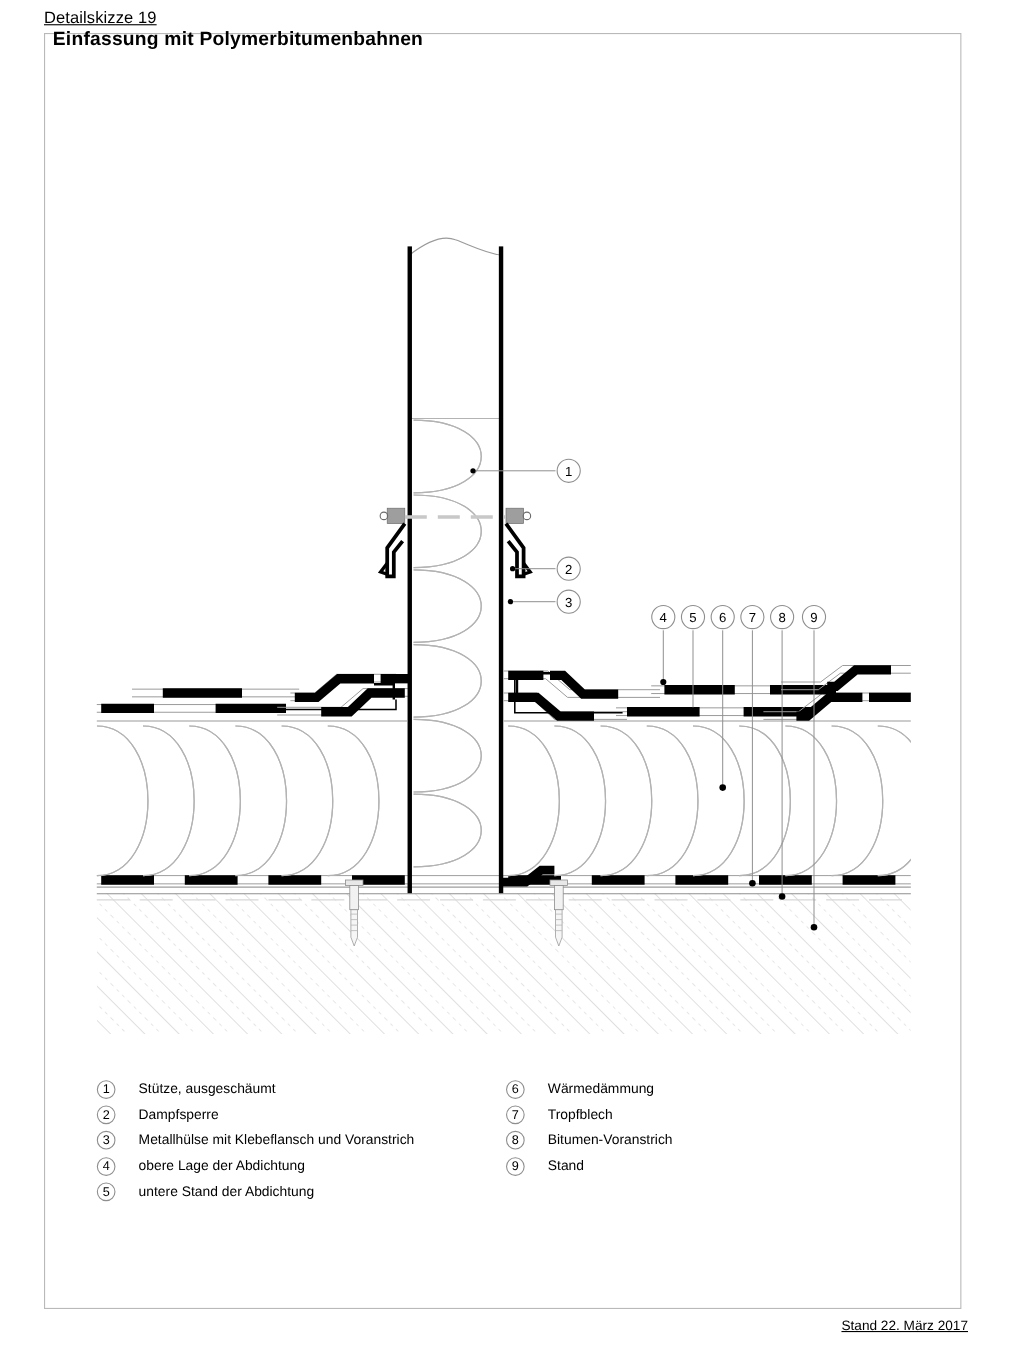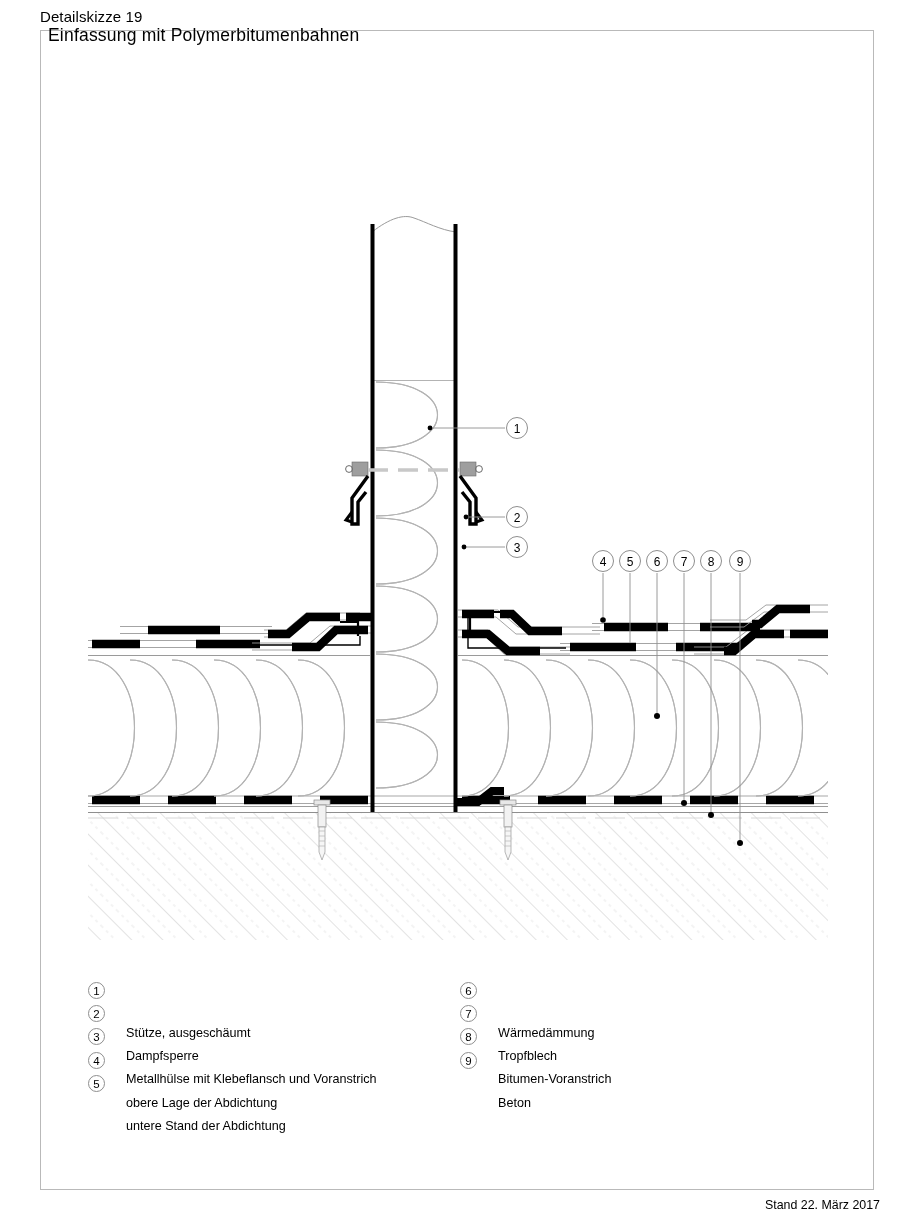--- a/index.html
+++ b/index.html
@@ -1,29 +1,29 @@
 <!DOCTYPE html>
 <html><head>
 <meta charset="utf-8">
 <style>
   html,body{margin:0;padding:0;background:#fff;}
   body{width:920px;height:1226px;position:relative;font-family:"Liberation Sans",sans-serif;color:#000;overflow:hidden;}
-  #caption{position:absolute;left:40px;top:8px;font-size:15px;letter-spacing:.1px;}
+  #caption{position:absolute;left:40px;top:8px;font-size:15px;letter-spacing:.1px;text-decoration:underline;}
   #frame{position:absolute;left:40px;top:30px;width:834px;height:1160px;border:1px solid #b9b9b9;box-sizing:border-box;background:#fff;}
-  #title{position:absolute;left:48px;top:25px;font-size:17.5px;font-weight:normal;letter-spacing:.2px;}
+  #title{position:absolute;left:48px;top:25px;font-size:17.5px;font-weight:bold;letter-spacing:.2px;}
   #drawing{position:absolute;left:0;top:0;width:920px;height:1226px;pointer-events:none;}
   #legend{position:absolute;left:88px;top:980px;width:700px;}
   .legcol{position:absolute;top:0;}
   .legcol.left{left:0;width:380px;}
   .legcol.right{left:372px;width:320px;}
   .legrow{position:relative;height:23.2px;}
   .legnum{position:absolute;left:0;top:2px;width:17px;height:17px;border:1px solid #8e8e8e;border-radius:50%;
           font-size:11.5px;line-height:17px;text-align:center;box-sizing:border-box;background:#fff;}
-  .legtxt{position:absolute;left:38px;top:2px;font-size:12.6px;line-height:17px;white-space:nowrap;margin-top:43px;}
-  #stand{position:absolute;right:40px;top:1198px;font-size:12.4px;text-align:center;}
+  .legtxt{position:absolute;left:38px;top:2px;font-size:12.6px;line-height:17px;white-space:nowrap;}
+  #stand{position:absolute;right:40px;top:1198px;font-size:12.4px;text-align:center;text-decoration:underline;}
 </style>
 </head>
 <body>
 
 <div id="caption">Detailskizze 19</div>
 
 <div id="frame"></div>
 
 <div id="title">Einfassung mit Polymerbitumenbahnen</div>
 
@@ -329,18 +329,18 @@
     <div class="legrow">
       <span class="legnum">7</span>
       <span class="legtxt">Tropfblech</span>
     </div>
     <div class="legrow">
       <span class="legnum">8</span>
       <span class="legtxt">Bitumen-Voranstrich</span>
     </div>
     <div class="legrow">
       <span class="legnum">9</span>
-      <span class="legtxt">Beton</span>
+      <span class="legtxt">Stand</span>
     </div>
   </div>
 </div>
 
 <div id="stand">Stand 22. März 2017</div>
 
 </body></html>

